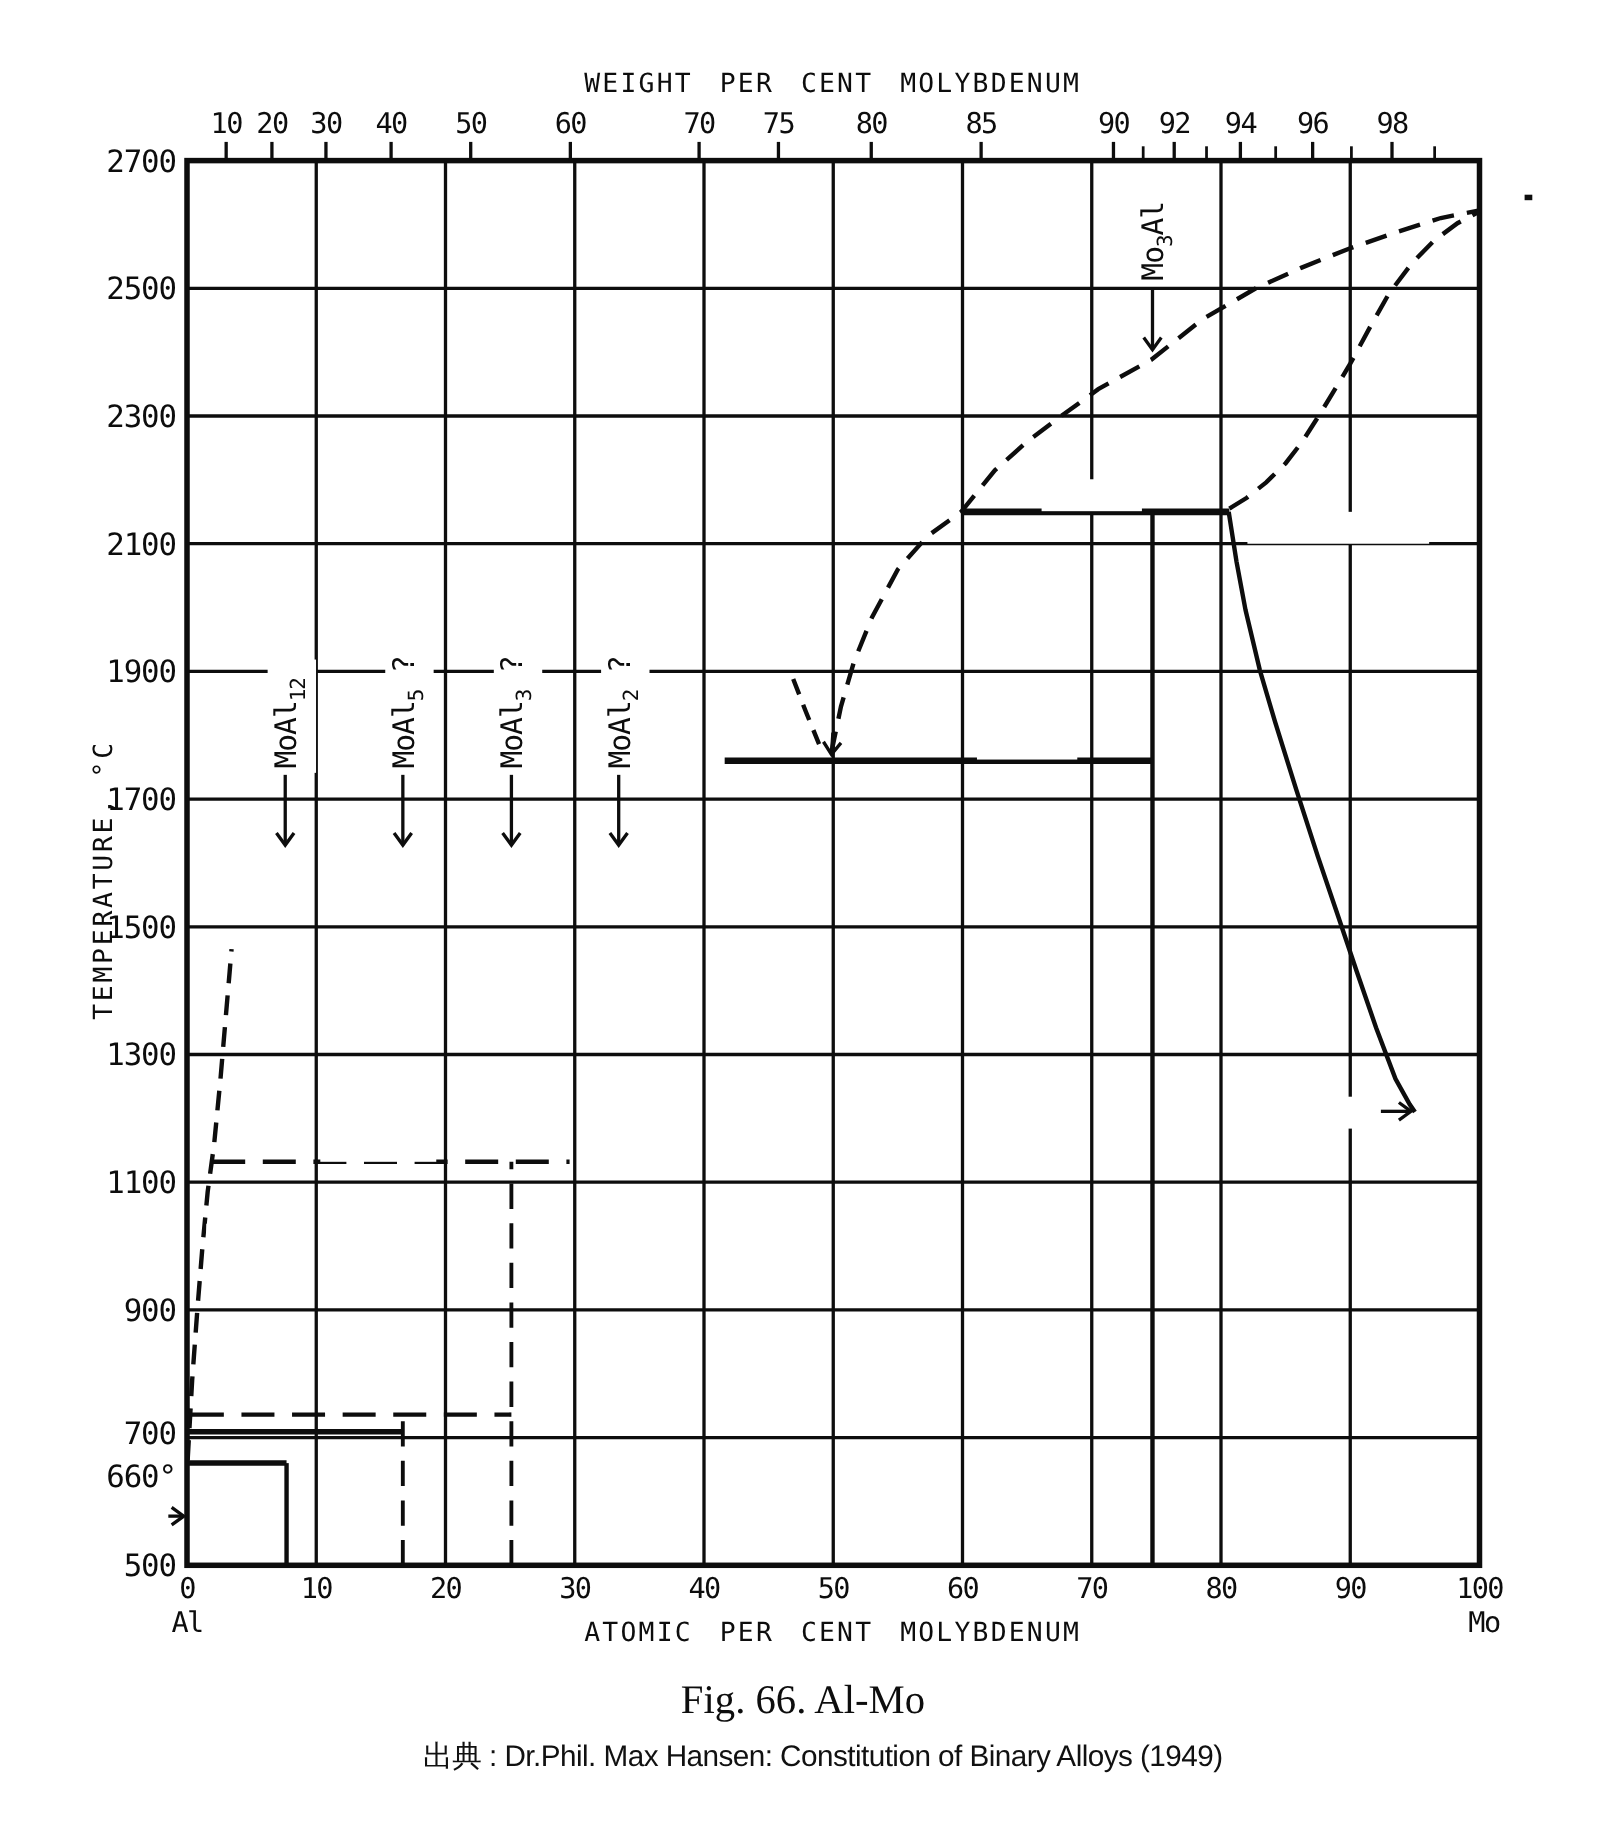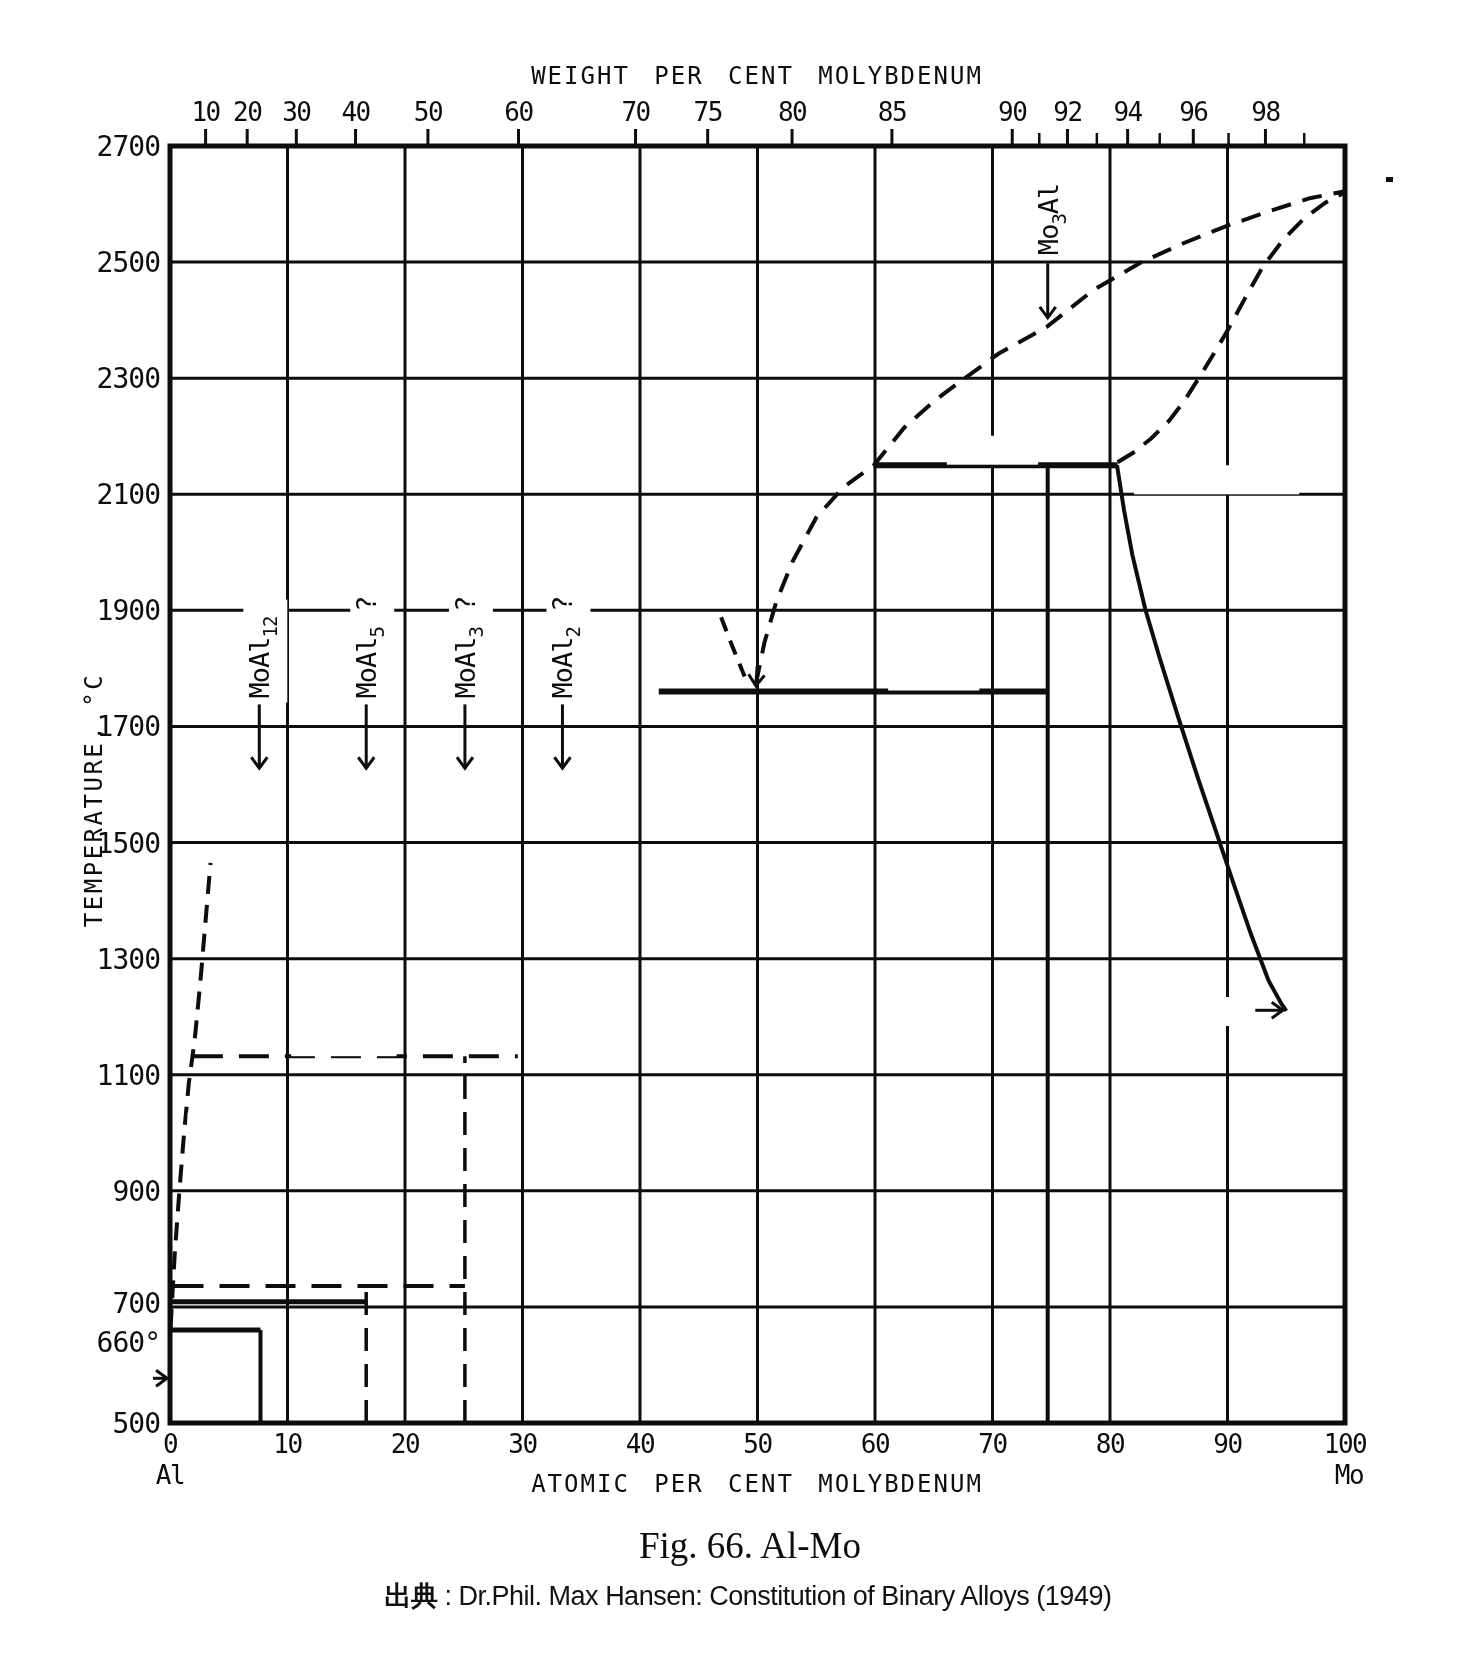--- a/index.html
+++ b/index.html
@@ -2,25 +2,25 @@
 <html><head>
 <meta charset="utf-8">
 <style>
   html,body{margin:0;padding:0;background:#ffffff;}
   .page{position:relative;width:1464px;height:1664px;background:#ffffff;overflow:hidden;
         font-family:"DejaVu Sans Mono", monospace;}
   svg text{fill:#0d0d0d;}
   .t-mono{font-family:"DejaVu Sans Mono", monospace;}
   .caption{position:absolute;top:1524px;left:730px;transform:translateX(-50%);
            font-family:"Liberation Serif","DejaVu Serif",serif;font-size:37px;color:#0d0d0d;
-           white-space:nowrap;margin-left:20px;}
+           white-space:nowrap;}
   .source{position:absolute;top:1578px;left:726px;transform:translateX(-50%);
           font-family:"Liberation Sans","DejaVu Sans",sans-serif;font-size:27px;letter-spacing:-0.5px;
           color:#111;white-space:nowrap;}
-  .source b{font-weight:bold;margin-left:44px;}
+  .source b{font-weight:normal;margin-left:44px;}
 </style>
 </head>
 <body>
 
 <div class="page">
   <svg id="diagram" width="1464" height="1520" viewBox="0 0 1464 1520">
       <defs>
         <marker id="chev" viewBox="0 0 20 20" refX="15" refY="10" markerWidth="20" markerHeight="20" orient="auto" markerUnits="userSpaceOnUse">
           <path d="M4,2 L15,10 L4,18" fill="none" stroke="#0d0d0d" stroke-width="3"></path>
         </marker>

